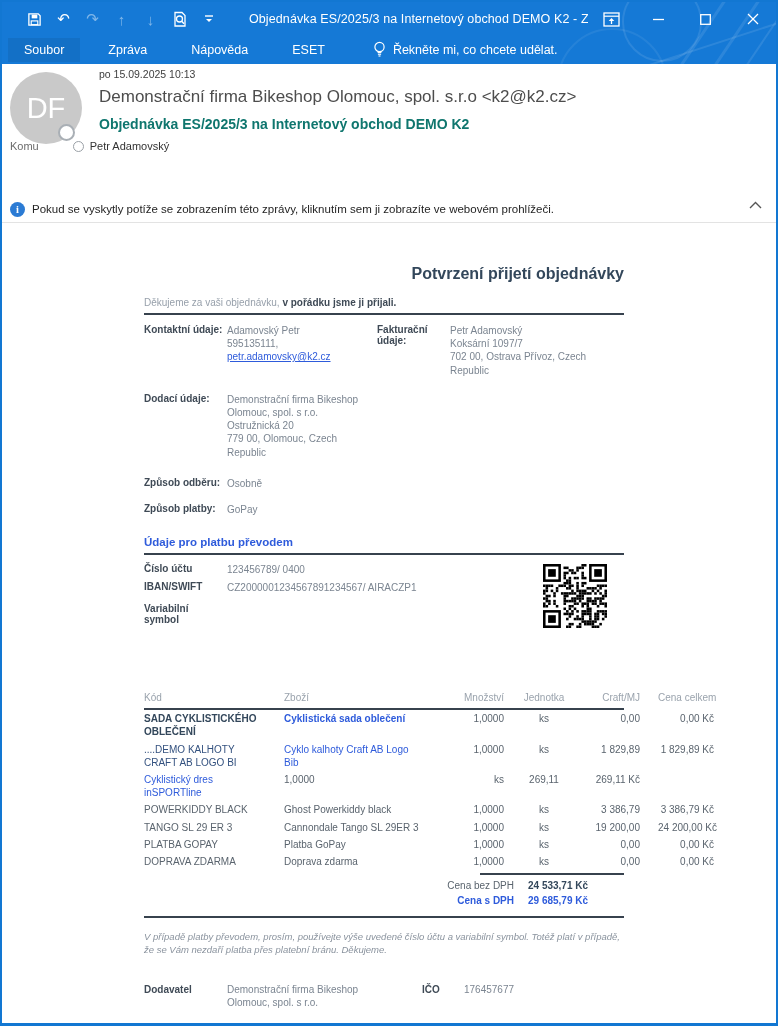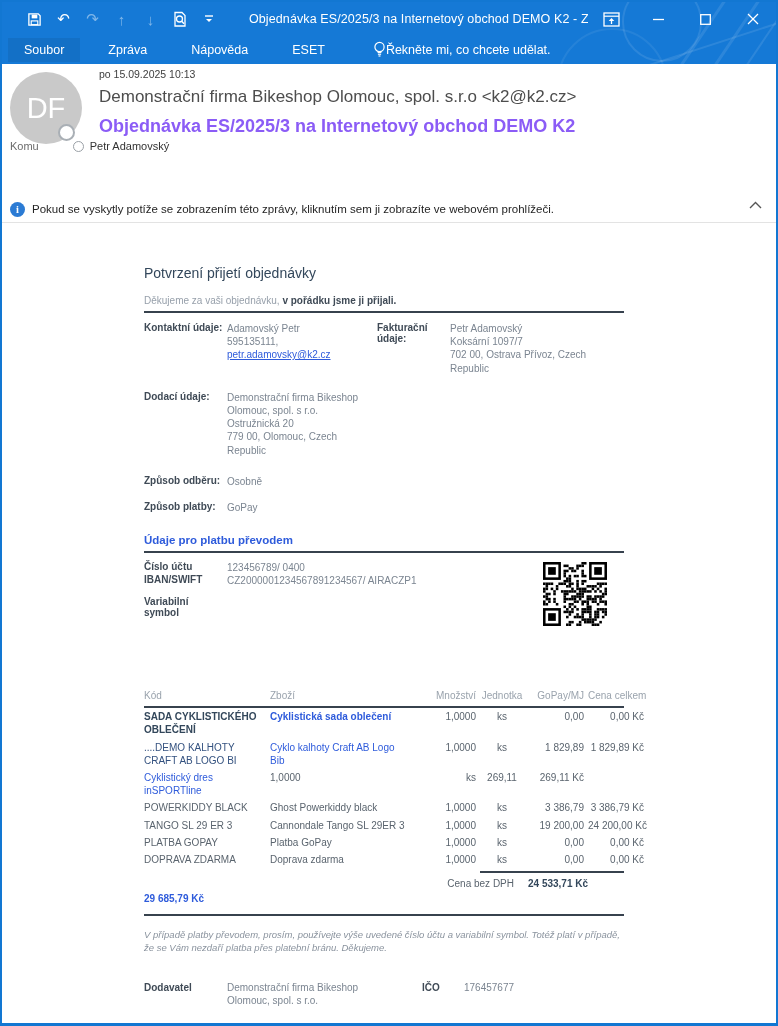--- a/index.html
+++ b/index.html
@@ -16,67 +16,67 @@
              font-size:15px; color:#fff; cursor:default; }
   .qat-btn.dim { opacity:.45; }
   .win-title { margin-left:26px; font-size:12.5px; white-space:nowrap; overflow:hidden;
                letter-spacing:.1px; }
   .wincontrols { margin-left:auto; display:flex; height:34px; }
   .wc-btn { width:47px; height:34px; display:flex; align-items:center; justify-content:center;
             font-size:15px; }
   .menurow { position:relative; height:28px; display:flex; align-items:center; font-size:12.5px; z-index:2; }
   .tab { padding:5px 16px; margin:0 6px; white-space:nowrap; }
   .tab.active { background:rgba(0,0,0,0.07); }
-  .tellme { display:flex; align-items:center; margin-left:26px; white-space:nowrap; }
+  .tellme { display:flex; align-items:center; gap:7px; margin-left:26px; white-space:nowrap; }
   .art { position:absolute; z-index:1; border:2px solid rgba(255,255,255,0.10); border-radius:50%; }
   .art-line { position:absolute; z-index:1; background:rgba(255,255,255,0.10); }
 
   
   .msghead { position:relative; height:132px; }
   .avatar { position:absolute; left:8px; top:8px; width:72px; height:72px; border-radius:50%;
             background:#c9c9c9; color:#fff; display:flex; align-items:center; justify-content:center;
             font-size:29px; }
   .presence-badge { position:absolute; left:56px; top:60px; width:17px; height:17px; border-radius:50%;
             background:#fff; border:2px solid #a9afb5; }
   .hd-texts { position:absolute; left:97px; top:4px; right:10px; }
   .hd-date { font-size:10.5px; color:#404040; }
   .hd-sender { margin-top:7px; font-size:17px; color:#4d4d4d; white-space:nowrap; }
-  .hd-subject { margin-top:9px; font-size:18px; font-weight:bold; color:#8b5cf6; }
+  .hd-subject { margin-top:9px; font-size:14px; font-weight:bold; color:#0f766e; }
   .to-row { position:absolute; left:8px; top:76px; display:flex; align-items:center; font-size:11px; }
   .to-label { color:#6b6b6b; margin-right:34px; }
   .pcircle { width:11px; height:11px; border:1.5px solid #9aa0a6; border-radius:50%;
              background:#fff; margin-right:6px; }
   .to-name { color:#333; }
 
   .infobar { position:relative; height:27px; display:flex; align-items:center; padding-left:8px;
              font-size:11.5px; color:#242424; border-bottom:1px solid #e3e3e3; }
   .info-icon { width:15px; height:15px; border-radius:50%; background:#2b7bd4; color:#fff;
                font-size:10.5px; font-weight:bold; display:flex; align-items:center; justify-content:center;
                margin-right:7px; font-family:"Liberation Serif", serif; }
   .collapse-chevron { position:absolute; right:14px; top:4px; color:#555; }
 
   
   .mailbody { position:relative; margin-left:142px; width:480px; font-size:10px; color:#7b8591; }
-  .h-dark { font-size:14px; font-weight:normal; color:#33475b; }
+  .h-dark { font-size:16px; font-weight:bold; color:#33475b;text-align:right; }
   .h-blue { font-size:11.5px; font-weight:bold; color:#2e5bdb; }
   .rule { border:0; border-top:2px solid #37424e; height:0; }
   .thanks { font-size:10px; color:#97a0ab; }
   .thanks b { color:#3f4a56; }
   a.lnk { color:#2e5bdb; text-decoration:underline; }
   .lbl { font-weight:bold; color:#3f4a56; }
   .val { color:#7b8591; line-height:1.32; }
   .grid4 { display:grid; grid-template-columns:83px 150px 73px 174px; }
   .grid2 { display:grid; grid-template-columns:83px 397px; }
 
   .paysec { position:relative; }
   .qr { position:absolute; left:399px; top:1px; width:64px; height:64px; background:#fff; }
 
   
   .otable { margin-top:0; }
-  .orow { display:grid; grid-template-columns:122px 140px 62px 44px 56px 56px; column-gap:4px;
+  .orow { display:grid; grid-template-columns:122px 140px 62px 44px 56px 56px; column-gap:18px;
           line-height:1.32; padding:2px 0; }
   .orow > div:nth-child(3), .orow > div:nth-child(5), .orow > div:nth-child(6) { text-align:right; }
   .orow > div:nth-child(4) { text-align:center; }
   .ohead { color:#9aa3ad; padding-bottom:4px; }
   .ohead > div:nth-child(6) { white-space:nowrap; }
   .cell-code-parent { font-weight:bold; color:#33475b; }
   .cell-item-parent { font-weight:bold; color:#2e5bdb; }
   .cell-code-child { color:#33517f; }
   .cell-item-child { color:#2e5bdb; }
   .cell-code-normal, .cell-item-normal { color:#5a646e; }
@@ -249,21 +249,21 @@
     </div>
 
     <div class="h-blue" style="margin-top:20px;">Údaje pro platbu převodem</div>
     <hr class="rule" style="margin-top:5px;">
 
     <div class="paysec" style="margin-top:8px; height:86px;">
       <div class="grid2">
         <div class="lbl">Číslo účtu</div>
         <div class="val">123456789/ 0400</div>
       </div>
-      <div class="grid2" style="">
+      <div class="grid2" style="margin-top:5px;">
         <div class="lbl">IBAN/SWIFT</div>
         <div class="val">CZ2000001234567891234567/ AIRACZP1</div>
       </div>
       <div class="grid2" style="margin-top:9px;">
         <div class="lbl" style="width:52px;">Variabilní symbol</div>
         <div></div>
       </div>
       <svg class="qr" id="qr-svg" viewBox="0 0 25 25">
           <rect x="0" y="0" width="25" height="25" fill="#fff"></rect>
           <rect x="15" y="0" width="1" height="1" fill="#000"></rect>
@@ -487,21 +487,21 @@
           <rect x="2" y="20" width="3" height="3" fill="#000"></rect>
         </svg>
     </div>
 
     <div class="otable" style="margin-top:40px;">
       <div class="orow ohead">
         <div>Kód</div>
         <div>Zboží</div>
         <div>Množství</div>
         <div>Jednotka</div>
-        <div>GoPay/MJ</div>
+        <div>Craft/MJ</div>
         <div>Cena celkem</div>
       </div>
       <hr class="rule">
       <div id="order-rows">
           <div class="orow">
             <div class="cell-code-parent">SADA CYKLISTICKÉHO OBLEČENÍ</div>
             <div class="cell-item-parent">Cyklistická sada oblečení</div>
             <div class="cell-num">1,0000</div>
             <div class="cell-num">ks</div>
             <div class="cell-num">0,00</div>
@@ -555,20 +555,21 @@
             <div class="cell-num">0,00  Kč</div>
           </div>
         </div>
       <hr class="rule" style="margin-left:336px; width:144px; margin-top:3px;">
       <div id="totals-rows" style="margin-top:4px;">
           <div class="totrow tot-dark">
             <div class="tl">Cena bez DPH</div>
             <div class="tv">24 533,71  Kč</div>
           </div>
           <div class="totrow tot-blue">
+            <div class="tl">Cena s DPH</div>
             <div class="tv">29 685,79  Kč</div>
           </div>
         </div>
       <hr class="rule" style="margin-top:8px;">
     </div>
 
     <div class="note" style="margin-top:12px;">V případě platby převodem, prosím, používejte výše uvedené číslo účtu a variabilní symbol. Totéž platí v případě, že se Vám nezdaří platba přes platební bránu. Děkujeme.</div>
 
     <div class="supgrid" style="margin-top:26px;">
       <div class="lbl">Dodavatel</div>

